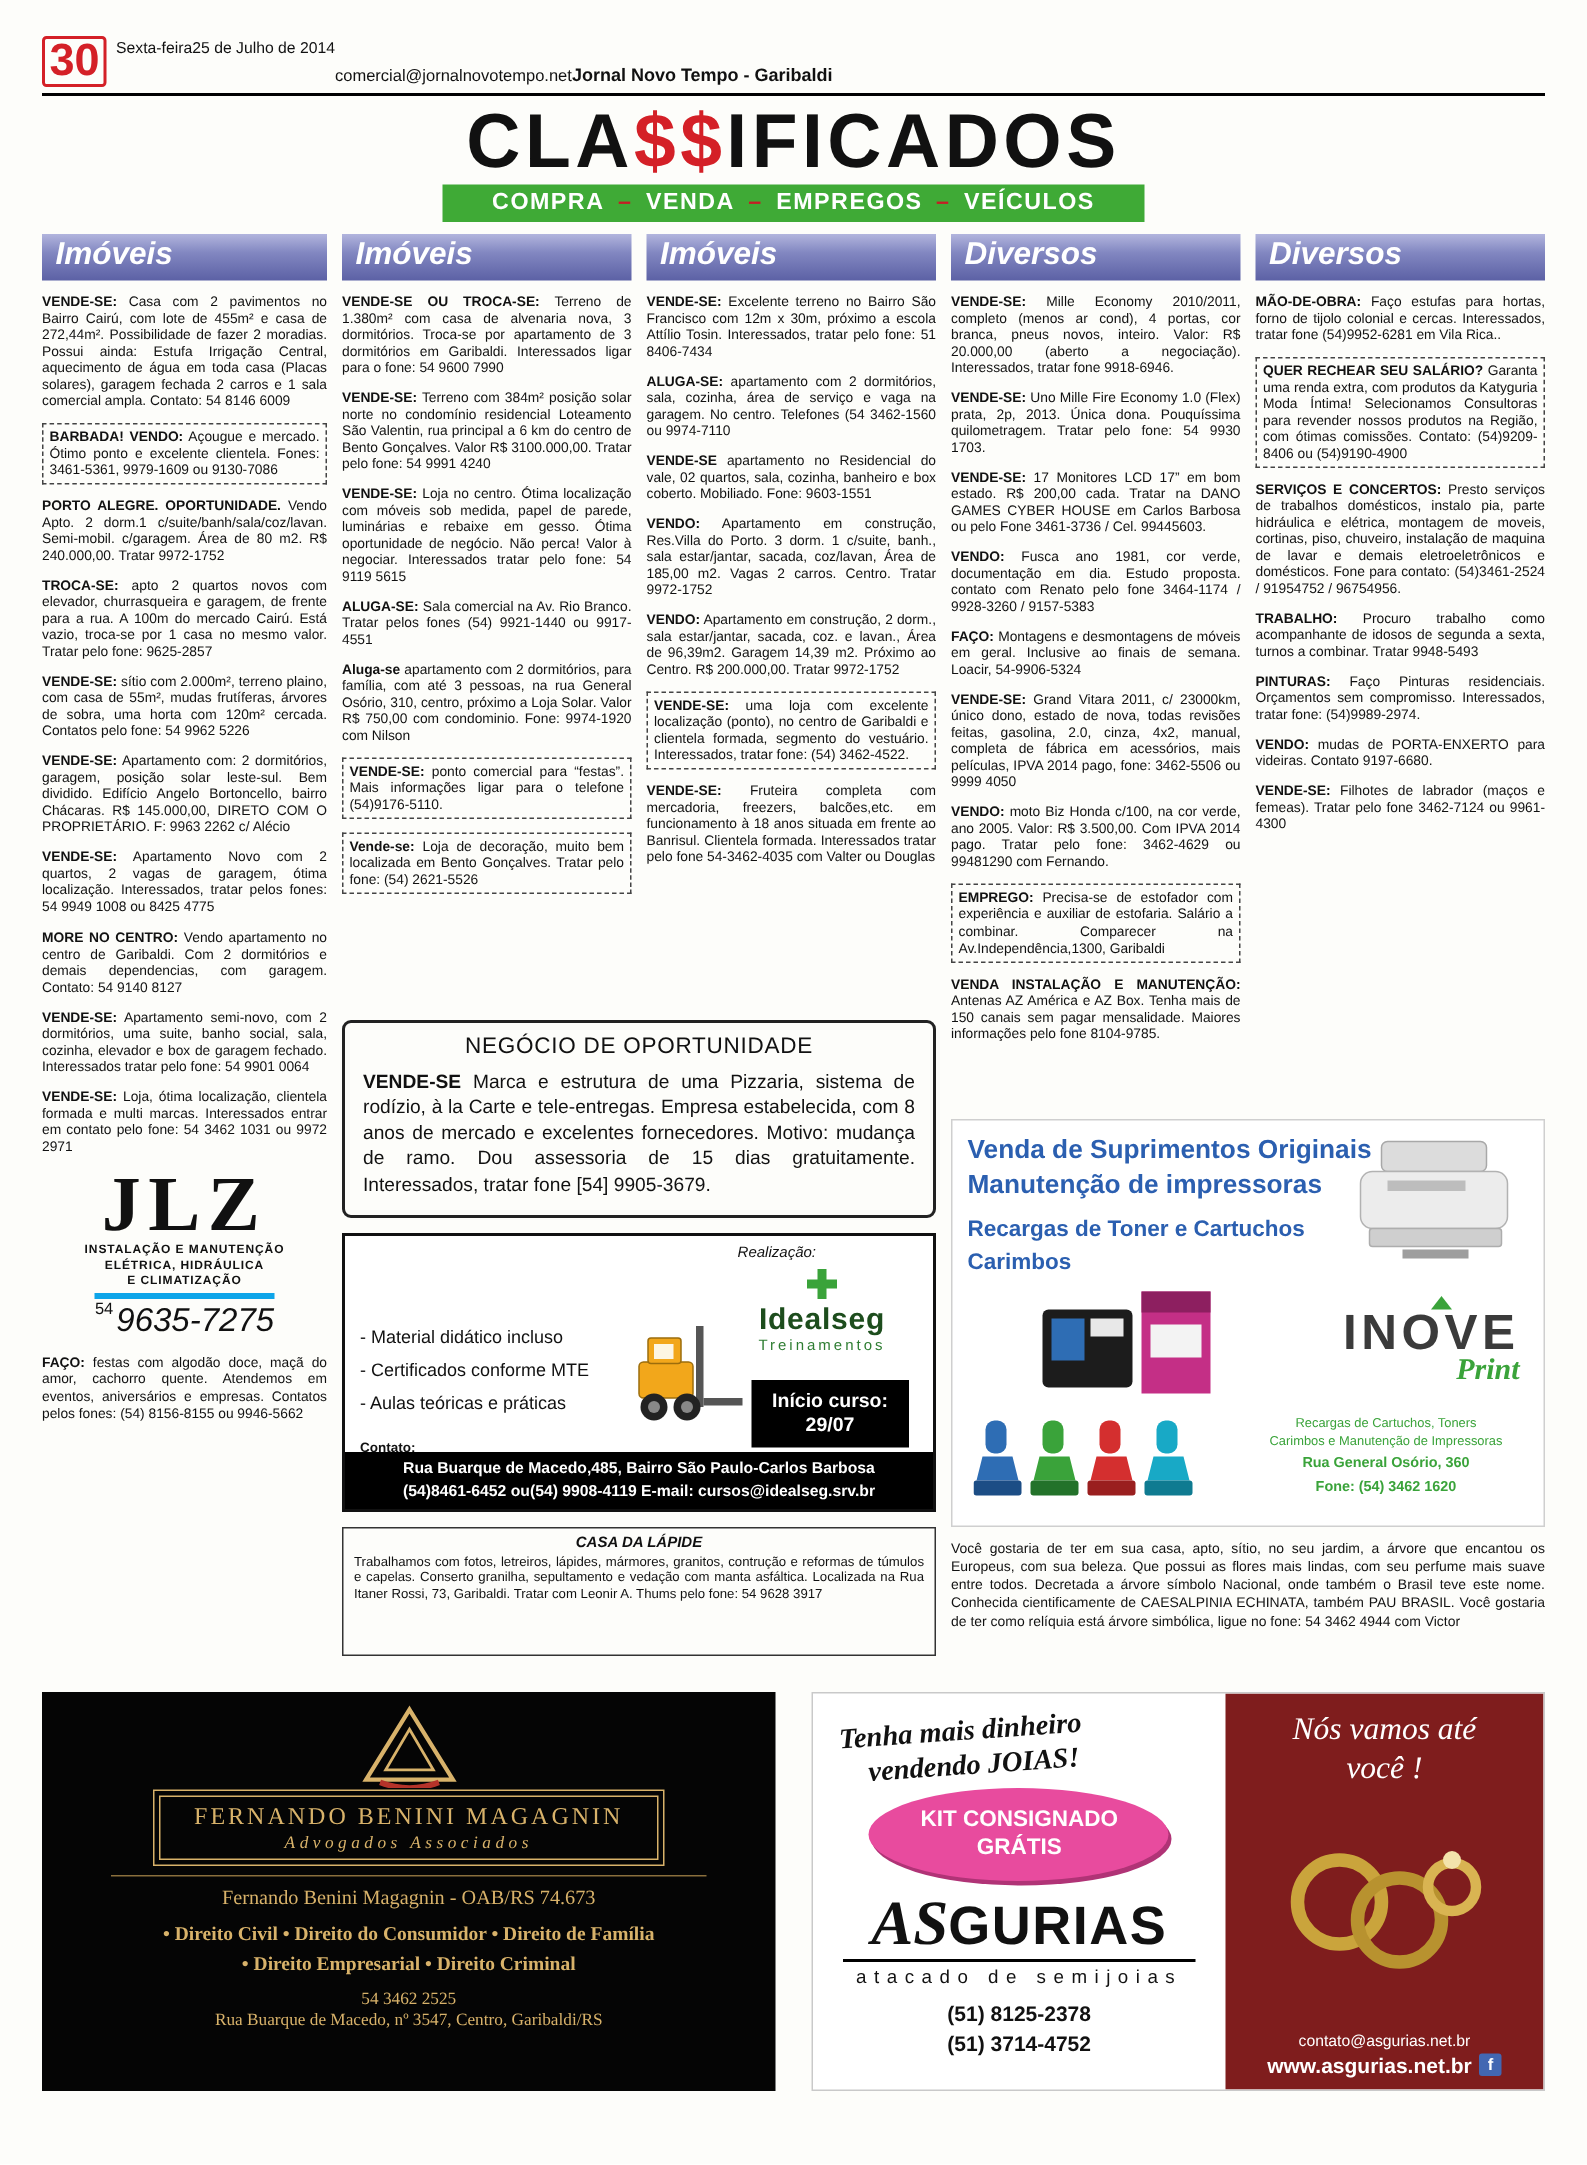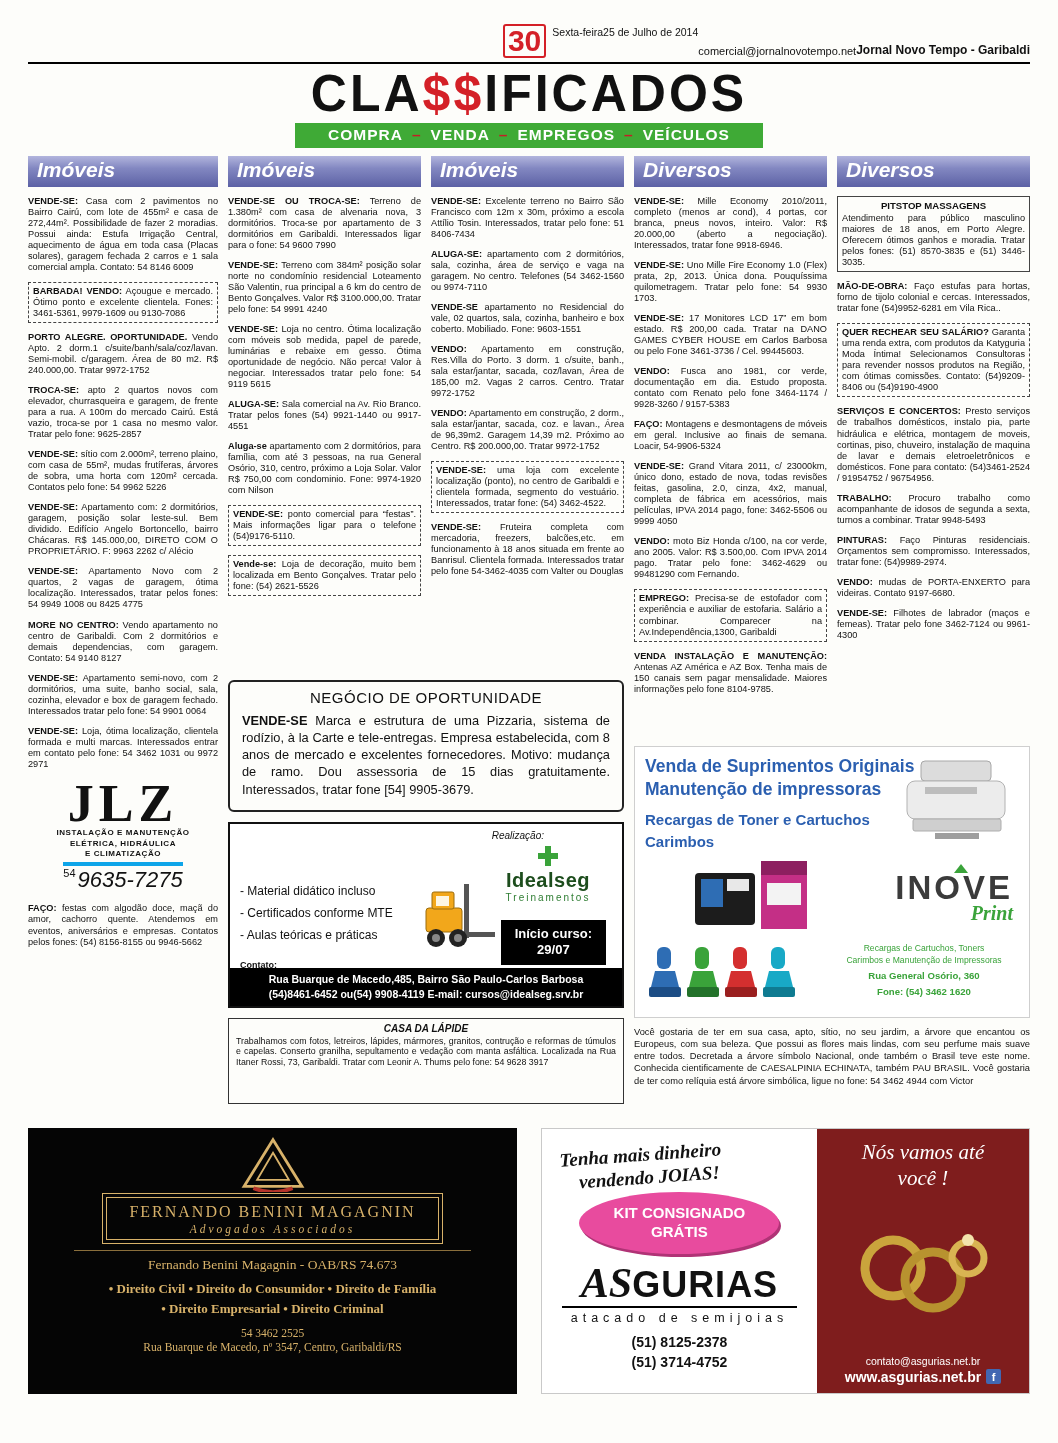--- a/index.html
+++ b/index.html
@@ -1,20 +1,20 @@
 <!DOCTYPE html>
 <html><head>
 <meta charset="utf-8">
 <style>
   *{margin:0;padding:0;box-sizing:border-box;}
   html,body{background:#fff;}
   .page{width:1058px;height:1443px;background:#fdfdfa;font-family:"Liberation Sans",sans-serif;color:#111;margin:0 auto;padding:24px 28px 14px;overflow:hidden;position:relative;}
 
   
-  .page-header{display:flex;align-items:flex-end;justify-content:flex-end;border-bottom:2px solid #000;padding-bottom:4px;}
+  .page-header{display:flex;align-items:flex-end;justify-content:flex-start;border-bottom:2px solid #000;padding-bottom:4px;}
   .ph-left{display:flex;align-items:flex-start;gap:6px;}
   .page-num{color:#d42027;font-weight:bold;font-size:30px;line-height:1;border:2px solid #d42027;border-radius:3px;padding:0 3px;}
   .date-block{display:flex;flex-direction:row;font-size:10.5px;padding-top:2px;line-height:1.3;}
   .ph-center{font-size:11px;padding-bottom:1px;}
   .ph-right{font-size:12px;font-weight:bold;padding-bottom:1px;}
 
   .main-title{text-align:center;font-weight:bold;font-size:50px;letter-spacing:3px;line-height:1.05;margin:4px 0 2px;transform:scaleY(1.02);}
   .main-title .red{color:#d42027;}
   .green-bar{width:468px;margin:2px auto 8px;background:#3faa36;color:#fff;text-align:center;font-weight:bold;font-size:15.5px;padding:3px 0 4px;letter-spacing:1px;}
   .green-bar .sep{color:#c41e25;margin:0 9px;font-weight:bold;}
@@ -232,21 +232,20 @@
           <div class="ad"><span class="lead">VENDE-SE:</span> <span>17 Monitores LCD 17” em bom estado. R$ 200,00 cada. Tratar na DANO GAMES CYBER HOUSE em Carlos Barbosa ou pelo Fone 3461-3736 / Cel. 99445603.</span></div>
           <div class="ad"><span class="lead">VENDO:</span> <span>Fusca ano 1981, cor verde, documentação em dia. Estudo proposta. contato com Renato pelo fone 3464-1174 / 9928-3260 / 9157-5383</span></div>
           <div class="ad"><span class="lead">FAÇO:</span> <span>Montagens e desmontagens de móveis em geral. Inclusive ao finais de semana. Loacir, 54-9906-5324</span></div>
           <div class="ad"><span class="lead">VENDE-SE:</span> <span>Grand Vitara 2011, c/ 23000km, único dono, estado de nova, todas revisões feitas, gasolina, 2.0, cinza, 4x2, manual, completa de fábrica em acessórios, mais películas, IPVA 2014 pago, fone: 3462-5506 ou 9999 4050</span></div>
           <div class="ad"><span class="lead">VENDO:</span> <span>moto Biz Honda c/100, na cor verde, ano 2005. Valor: R$ 3.500,00. Com IPVA 2014 pago. Tratar pelo fone: 3462-4629 ou 99481290 com Fernando.</span></div>
           <div class="ad dashed"><span class="lead">EMPREGO:</span> <span>Precisa-se de estofador com experiência e auxiliar de estofaria. Salário a combinar. Comparecer na Av.Independência,1300, Garibaldi</span></div>
           <div class="ad"><span class="lead">VENDA INSTALAÇÃO E MANUTENÇÃO:</span> <span>Antenas AZ América e AZ Box. Tenha mais de 150 canais sem pagar mensalidade. Maiores informações pelo fone 8104-9785.</span></div>
         </div>
         <div class="col">
           <div class="col-header"><span>Diversos</span></div>
-          <div class="ad solid-box"><div class="boxtitle">PITSTOP MASSAGENS</div><span>Atendimento para público masculino maiores de 18 anos, em Porto Alegre. Oferecem ótimos ganhos e moradia. Tratar pelos fones: (51) 8570-3835 e (51) 3446-3035.</span></div>
           <div class="ad"><span class="lead">MÃO-DE-OBRA:</span> <span>Faço estufas para hortas, forno de tijolo colonial e cercas. Interessados, tratar fone (54)9952-6281 em Vila Rica..</span></div>
           <div class="ad dashed"><span class="lead">QUER RECHEAR SEU SALÁRIO?</span> <span>Garanta uma renda extra, com produtos da Katyguria Moda Íntima! Selecionamos Consultoras para revender nossos produtos na Região, com ótimas comissões. Contato: (54)9209-8406 ou (54)9190-4900</span></div>
           <div class="ad"><span class="lead">SERVIÇOS E CONCERTOS:</span> <span>Presto serviços de trabalhos domésticos, instalo pia, parte hidráulica e elétrica, montagem de moveis, cortinas, piso, chuveiro, instalação de maquina de lavar e demais eletroeletrônicos e domésticos. Fone para contato: (54)3461-2524 / 91954752 / 96754956.</span></div>
           <div class="ad"><span class="lead">TRABALHO:</span> <span>Procuro trabalho como acompanhante de idosos de segunda a sexta, turnos a combinar. Tratar 9948-5493</span></div>
           <div class="ad"><span class="lead">PINTURAS:</span> <span>Faço Pinturas residenciais. Orçamentos sem compromisso. Interessados, tratar fone: (54)9989-2974.</span></div>
           <div class="ad"><span class="lead">VENDO:</span> <span>mudas de PORTA-ENXERTO para videiras. Contato 9197-6680.</span></div>
           <div class="ad"><span class="lead">VENDE-SE:</span> <span>Filhotes de labrador (maços e femeas). Tratar pelo fone 3462-7124 ou 9961-4300</span></div>
         </div>
       </div>
 

